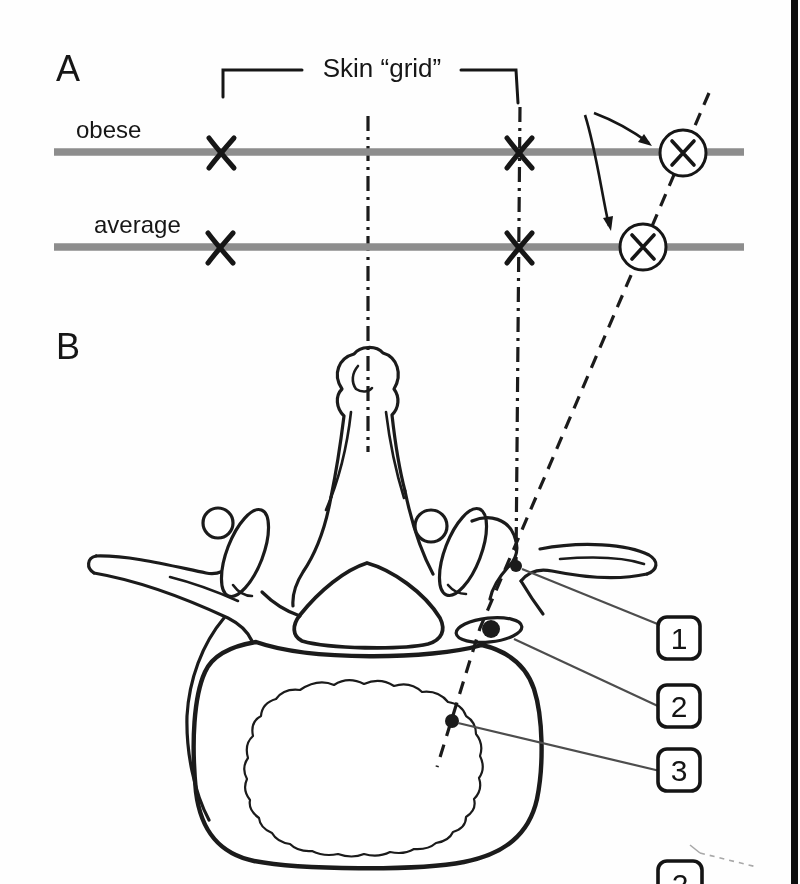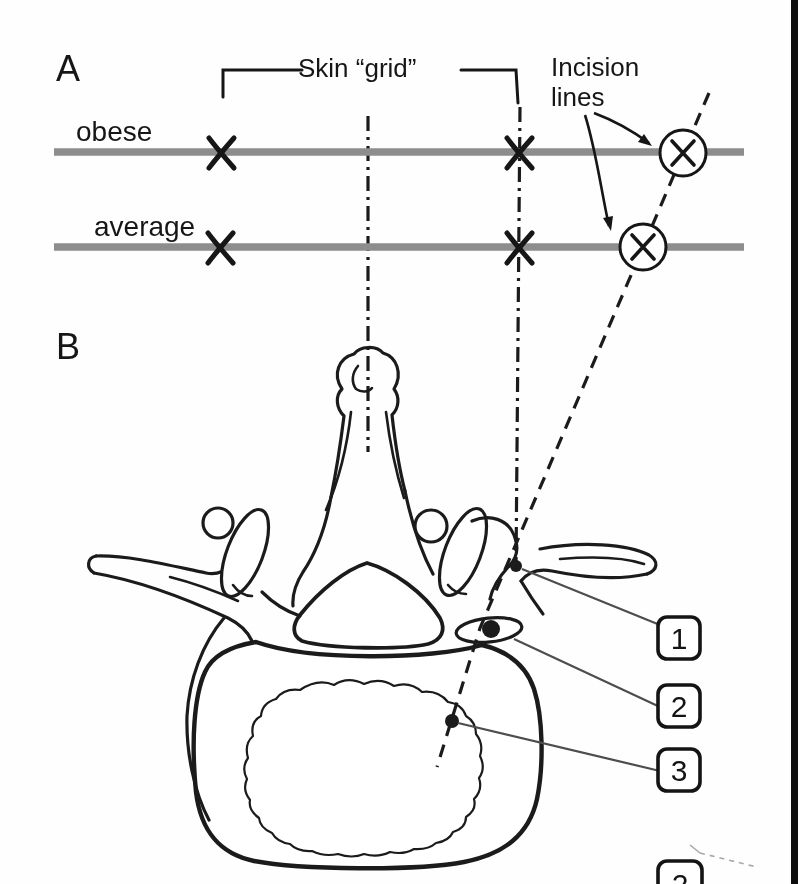--- a/index.html
+++ b/index.html
@@ -4,22 +4,22 @@
 <style>
   html,body{margin:0;padding:0;background:#e9e9e9;}
   .stage{
     position:relative;width:800px;height:884px;margin:0 auto;
     background:#fefefe;overflow:hidden;
     font-family:"Liberation Sans", sans-serif;color:#161616;
   }
   .stage svg{position:absolute;left:0;top:0;}
   .txt{position:absolute;white-space:nowrap;}
   .panel-letter{font-size:36px;letter-spacing:1px;}
-  .row-label{font-size:28px;}
-  .anno{font-size:26px;text-align:left;}
+  .row-label{font-size:24px;}
+  .anno{font-size:26px;text-align:center;}
   .callout-digit{
     position:absolute;width:42px;text-align:center;
     font-size:30px;color:#141414;
   }
 </style>
 </head>
 <body>
 
 <div class="stage">
 
@@ -150,24 +150,20 @@
     </g>
 
     <rect x="791" y="0" width="7" height="884" fill="#0d0d0d"></rect>
   </svg>
 
   <div class="txt panel-letter" style="left:56px;top:48px;">A</div>
   <div class="txt panel-letter" style="left:56px;top:326px;">B</div>
 
   <div class="txt anno" style="left:298px;top:53px;width:168px;">Skin “grid”</div>
 
-  <div class="txt anno" style="left:551px;top:52px;width:112px;white-space:normal;line-height:30px;">
-    <div>Incision</div>
-    <div>lines</div>
-  </div>
 
   <div class="txt row-label" style="left:76px;top:116px;">obese</div>
   <div class="txt row-label" style="left:82px;top:211px;margin-left:12px;">average</div>
 
   <div class="callout-digit" style="left:658px;top:622px;">1</div>
   <div class="callout-digit" style="left:658px;top:690px;">2</div>
   <div class="callout-digit" style="left:658px;top:754px;">3</div>
   <div class="callout-digit" style="left:659px;top:868px;">2</div>
 </div>
 

